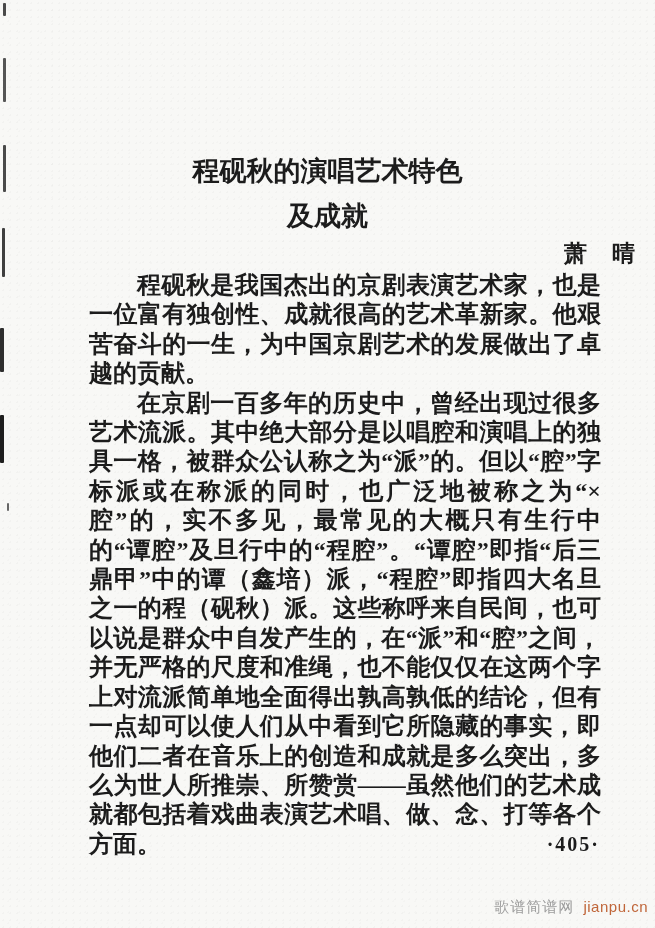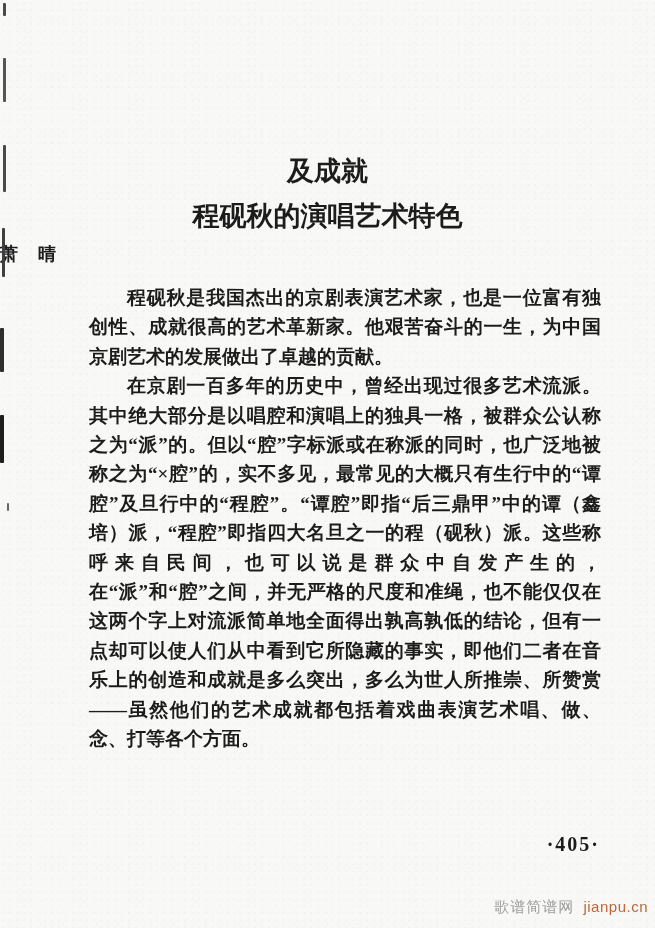--- a/index.html
+++ b/index.html
@@ -41,30 +41,32 @@
     font-weight: 700;
     line-height: 45px;
     letter-spacing: 0px;
     height: 45px;
     margin: 0;
   }
 
   .author {
     margin: 2px 0 0 0;
     width: 601px;          
-    font-size: 18px;
+    text-align: right;
+    font-size: 23px;
     font-weight: 700;
     line-height: 26px;
     letter-spacing: 1px;
+    padding-left: 35px;
   }
 
   .body-text {
-    margin: 16px 0 0 89px;
+    margin: 4px 0 0 89px;
     width: 512px;
-    font-size: 19px;
+    font-size: 24px;
     font-weight: 600;
     line-height: 29.4px;
     text-align: justify;
     text-justify: inter-ideograph;
   }
   .body-text p {
     margin: 0;
     text-indent: 2em;
   }
 
@@ -97,22 +99,22 @@
   <div class="scan-mark m1"></div>
   <div class="scan-mark m2"></div>
   <div class="scan-mark m3"></div>
   <div class="scan-mark m4"></div>
   <div class="scan-mark m5"></div>
   <div class="scan-mark m6"></div>
   <div class="scan-mark m7"></div>
 
   <div class="content">
 
+    <h1 class="title-line">程砚秋的演唱艺术特色</h1>
     <h1 class="title-line">及成就</h1>
-    <h1 class="title-line">程砚秋的演唱艺术特色</h1>
 
     <div class="author">萧　晴</div>
 
     <div class="body-text">
       <p>程砚秋是我国杰出的京剧表演艺术家，也是一位富有独创性、成就很高的艺术革新家。他艰苦奋斗的一生，为中国京剧艺术的发展做出了卓越的贡献。</p>
       <p>在京剧一百多年的历史中，曾经出现过很多艺术流派。其中绝大部分是以唱腔和演唱上的独具一格，被群众公认称之为“派”的。但以“腔”字标派或在称派的同时，也广泛地被称之为“×腔”的，实不多见，最常见的大概只有生行中的“谭腔”及旦行中的“程腔”。“谭腔”即指“后三鼎甲”中的谭（鑫培）派，“程腔”即指四大名旦之一的程（砚秋）派。这些称呼来自民间，也可以说是群众中自发产生的，在“派”和“腔”之间，并无严格的尺度和准绳，也不能仅仅在这两个字上对流派简单地全面得出孰高孰低的结论，但有一点却可以使人们从中看到它所隐藏的事实，即他们二者在音乐上的创造和成就是多么突出，多么为世人所推崇、所赞赏——虽然他们的艺术成就都包括着戏曲表演艺术唱、做、念、打等各个方面。</p>
     </div>
 
   </div>
 

